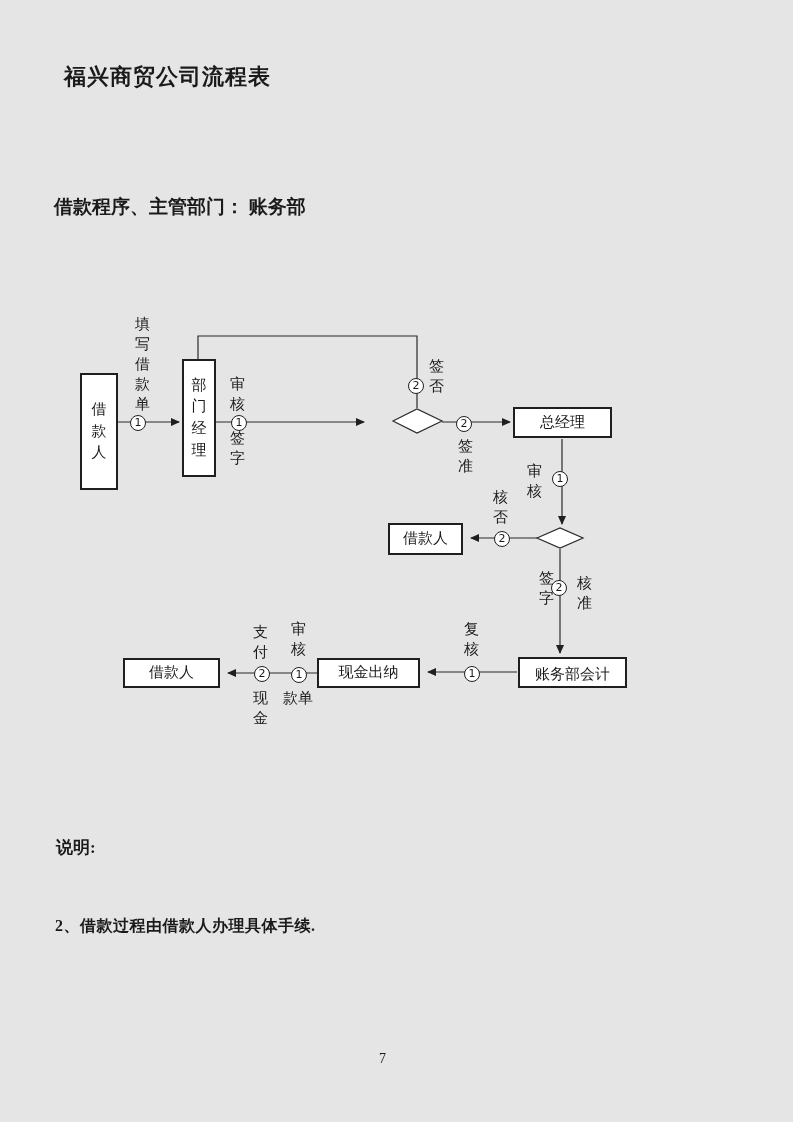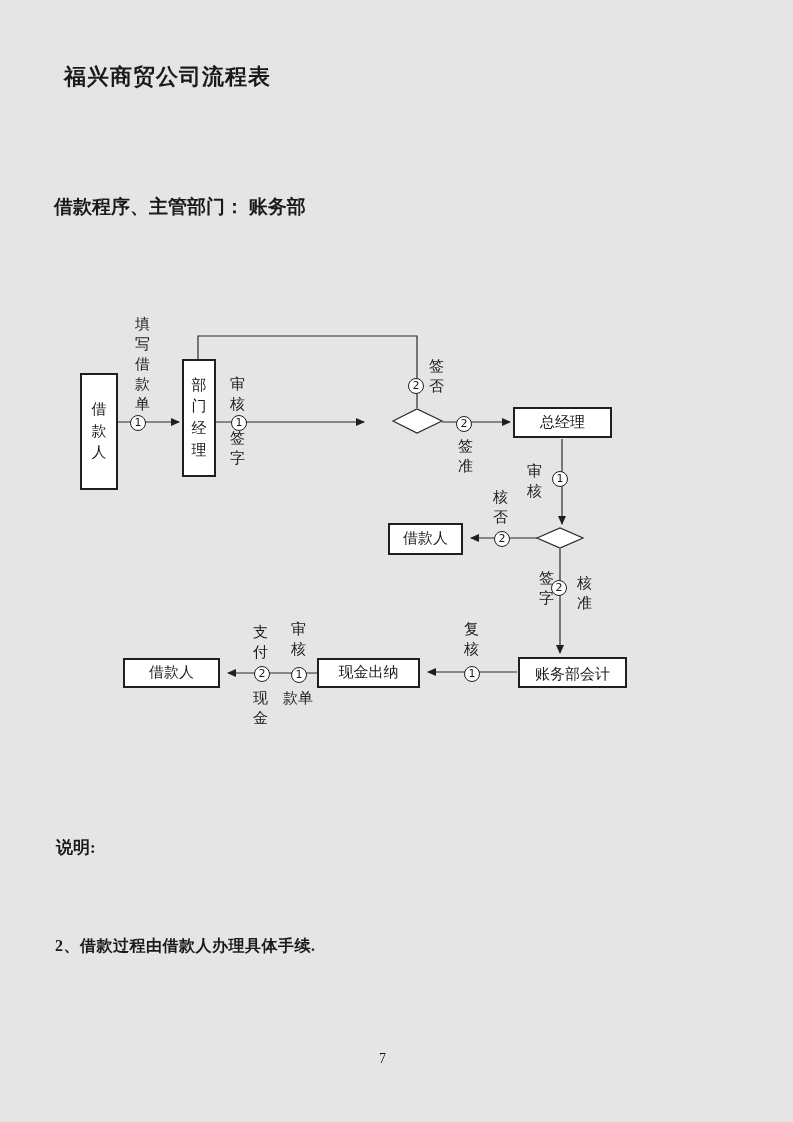--- a/index.html
+++ b/index.html
@@ -146,17 +146,17 @@
     <div class="cnum" style="left:552px; top:471px;">1</div>
     <div class="cnum" style="left:494px; top:531px;">2</div>
     <div class="cnum" style="left:551px; top:580px;">2</div>
     <div class="cnum" style="left:464px; top:666px;">1</div>
     <div class="cnum" style="left:291px; top:667px;">1</div>
     <div class="cnum" style="left:254px; top:666px;">2</div>
 
   </div>
 
   <div class="abs notes-heading">说明:</div>
-  <div class="abs note-item" style="top:936px;">2、借款过程由借款人办理具体手续.</div>
+  <div class="abs note-item" style="top:916px;">2、借款过程由借款人办理具体手续.</div>
 
   <div class="abs page-number">7</div>
 
 </div>
 
 </body></html>

